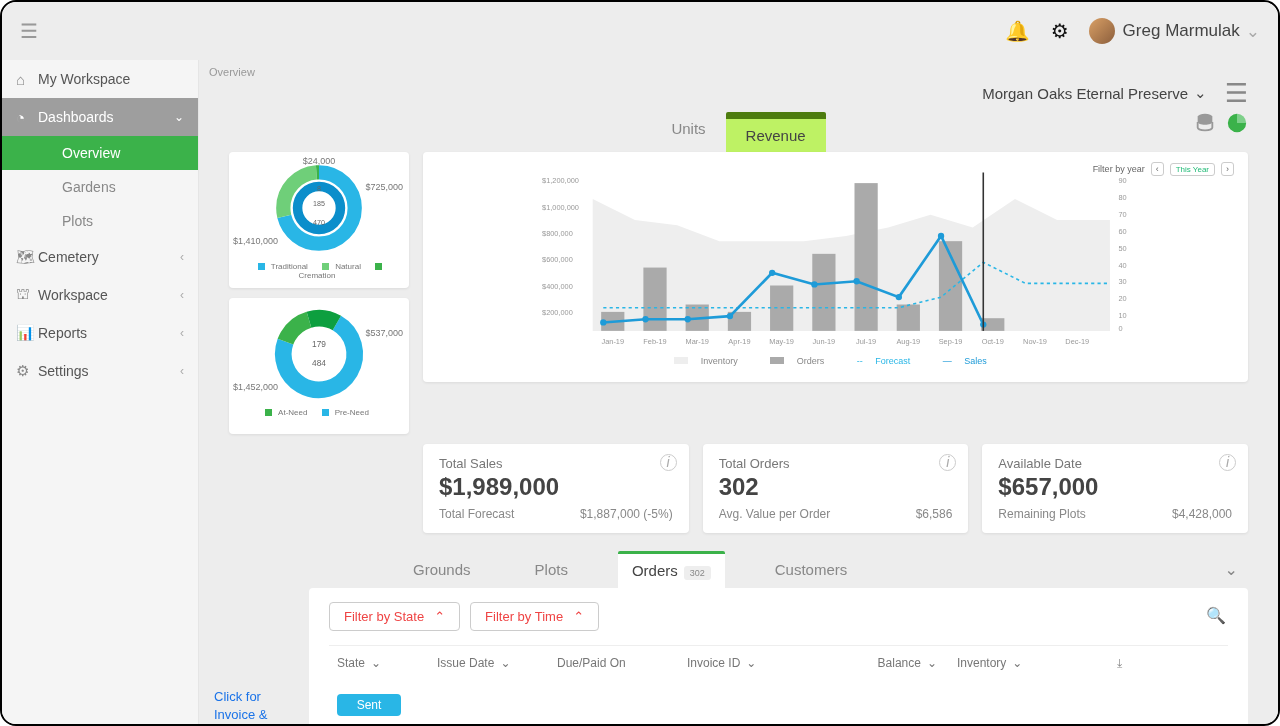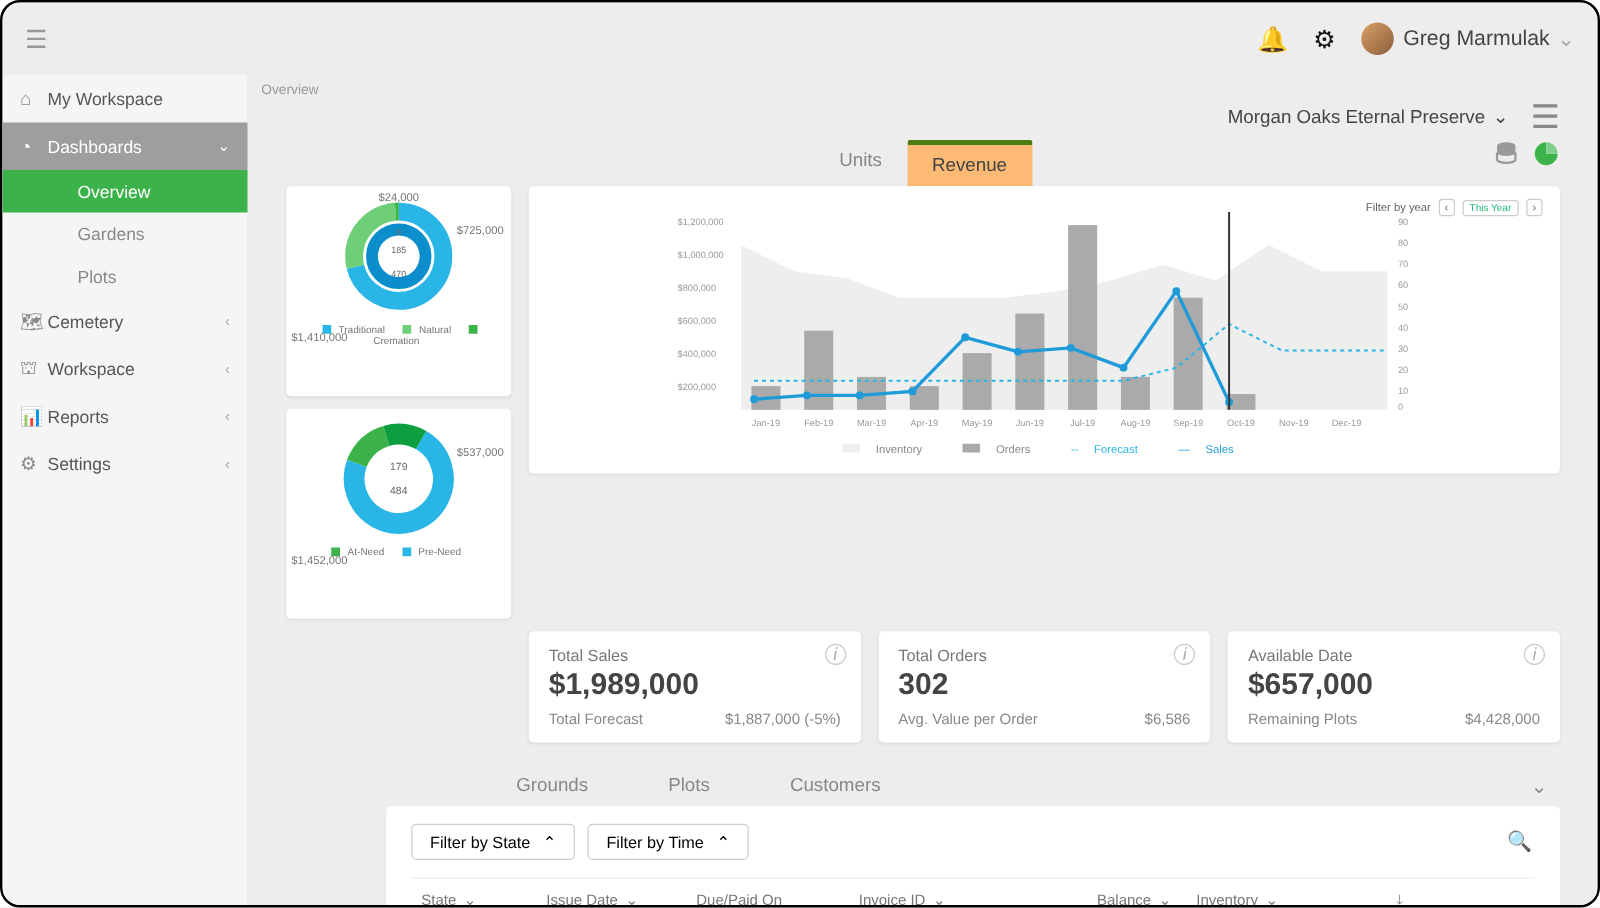--- a/index.html
+++ b/index.html
@@ -28,25 +28,25 @@
 .crumb { font-size: 11px; color: #999; padding: 6px 10px; }
 .content-header { display: flex; align-items: center; justify-content: flex-end; padding: 0 30px 6px 0; gap: 18px; }
 .preserve { font-size: 15px; color: #444; display: flex; align-items: center; gap: 6px; }
 .menu3 { color: #888; font-size: 26px; cursor: pointer; line-height: .4; }
 .header-icons { position: absolute; right: 30px; top: 52px; display: flex; gap: 10px; }
 .hicon { width: 22px; height: 22px; }
 .db-svg { fill: #999; }
 .pie-svg { fill: #3bb24a; }
 .tabs-top { display: flex; justify-content: center; gap: 0; margin-top: 4px; }
 .tab-top { padding: 8px 20px; font-size: 15px; color: #888; cursor: pointer; }
-.tab-top.active { background: #fdba74; color: #444; border-top: 4px solid #4d7c0f; border-radius: 2px 2px 0 0; }
+.tab-top.active { background: #bef264; color: #444; border-top: 7px solid #4d7c0f; border-radius: 2px 2px 0 0; }
 .dash-row { display: flex; gap: 14px; padding: 0 30px; }
 .donuts { display: flex; flex-direction: column; gap: 10px; }
 .card { background: #fff; border-radius: 4px; box-shadow: 0 1px 3px rgba(0,0,0,.08); }
-.donut-card { width: 180px; height: 168px; padding: 6px; position: relative; }
+.donut-card { width: 180px; height: 136px; padding: 6px; position: relative; }
 .donut-card svg { display: block; margin: 0 auto; }
 .donut-card .lbl-t { position: absolute; top: 4px; left: 50%; transform: translateX(-50%); font-size: 9px; color: #777; }
 .donut-card .lbl-r { position: absolute; top: 30px; right: 6px; font-size: 9px; color: #777; }
 .donut-card .lbl-l { position: absolute; bottom: 42px; left: 4px; font-size: 9px; color: #777; }
 .dlegend { font-size: 8px; color: #777; text-align: center; margin-top: 4px; }
 .dlegend span { margin: 0 4px; }
 .dlegend .sq { display: inline-block; width: 7px; height: 7px; margin-right: 2px; vertical-align: middle; }
 .chart-card { flex: 1; height: 230px; padding: 10px 14px; position: relative; }
 .filter-year { position: absolute; right: 14px; top: 10px; font-size: 9px; color: #666; display: flex; align-items: center; gap: 6px; }
 .fy-btn { border: 1px solid #ccc; padding: 1px 5px; font-size: 8px; color: #2b7; border-radius: 3px; cursor: pointer; }
@@ -59,21 +59,21 @@
 .stat-title { font-size: 13px; color: #777; }
 .stat-big { font-size: 24px; color: #444; font-weight: 700; margin-top: 2px; }
 .stat-sub { display: flex; justify-content: space-between; font-size: 12px; color: #888; margin-top: 6px; }
 .lower-tabs { display: flex; gap: 36px; padding: 18px 30px 0 200px; align-items: center; position: relative; }
 .ltab { font-size: 15px; color: #888; padding: 8px 14px; cursor: pointer; }
 .ltab.active { background: #fff; border-top: 3px solid #3bb24a; color: #444; border-radius: 2px 2px 0 0; }
 .badge { display: inline-block; background: #eee; color: #888; font-size: 9px; padding: 2px 6px; border-radius: 3px; margin-left: 6px; }
 .ltabs-chev { position: absolute; right: 40px; color: #888; cursor: pointer; }
 .table-area { background: #fff; margin: 0 30px 0 110px; border-radius: 4px; padding: 14px 20px 10px; position: relative; }
 .filters { display: flex; gap: 10px; margin-bottom: 14px; }
-.fbtn { border: 1px solid #ccc; background: #fff; padding: 6px 14px; font-size: 13px; color: #000000; border-radius: 4px; display: flex; align-items: center; gap: 10px; cursor: pointer; }
+.fbtn { border: 1px solid #ccc; background: #fff; padding: 6px 14px; font-size: 13px; color: #ef4444; border-radius: 4px; display: flex; align-items: center; gap: 10px; cursor: pointer; }
 .search-ic { position: absolute; right: 22px; top: 18px; color: #aaa; cursor: pointer; }
 .thdr { display: grid; grid-template-columns: 100px 120px 130px 130px 120px 180px 30px; font-size: 12px; color: #777; padding: 10px 8px; border-top: 1px solid #eee; }
 .thdr .col { display: flex; align-items: center; gap: 6px; cursor: pointer; }
 .trow { display: grid; grid-template-columns: 100px 120px 130px 130px 120px 180px 30px; font-size: 13px; color: #555; padding: 14px 8px; align-items: center; }
 .pill { display: inline-block; padding: 4px 16px; border-radius: 4px; color: #fff; font-size: 12px; text-align: center; min-width: 64px; }
 .pill.sent { background: #29b6e6; }
 .dl-ic { color: #888; cursor: pointer; }
 .cfic { position: absolute; left: -95px; top: 100px; width: 85px; font-size: 13px; color: #1a73e8; line-height: 1.4; }
 </style>
 </head>
@@ -302,20 +302,21 @@
         <div class="stat-sub">
             <span>Remaining Plots</span>
             <span>$4,428,000</span>
           </div>
       </div>
     </div>
 
     <div class="lower-tabs">
       <div class="ltab"><span>Grounds</span></div>
       <div class="ltab"><span>Plots</span></div>
+      <div class="ltab active"><span>Orders</span><span class="badge">302</span></div>
       <div class="ltab"><span>Customers</span></div>
       <span class="ltabs-chev">⌄</span>
     </div>
 
     <div class="table-area">
       <div class="cfic">Click for Invoice &amp; Customer</div>
       <div class="filters">
         <div class="fbtn">
             <span>Filter by State</span>
             <span>⌃</span>

